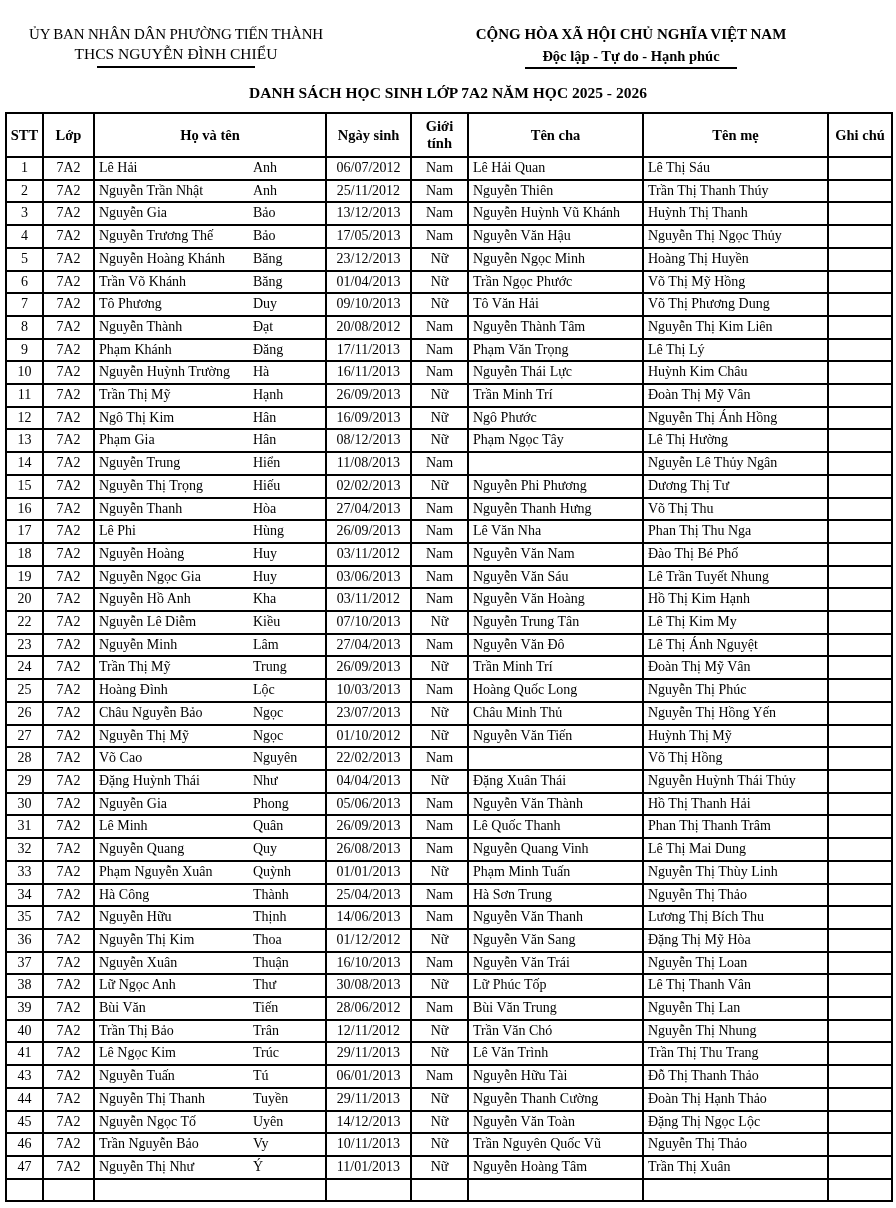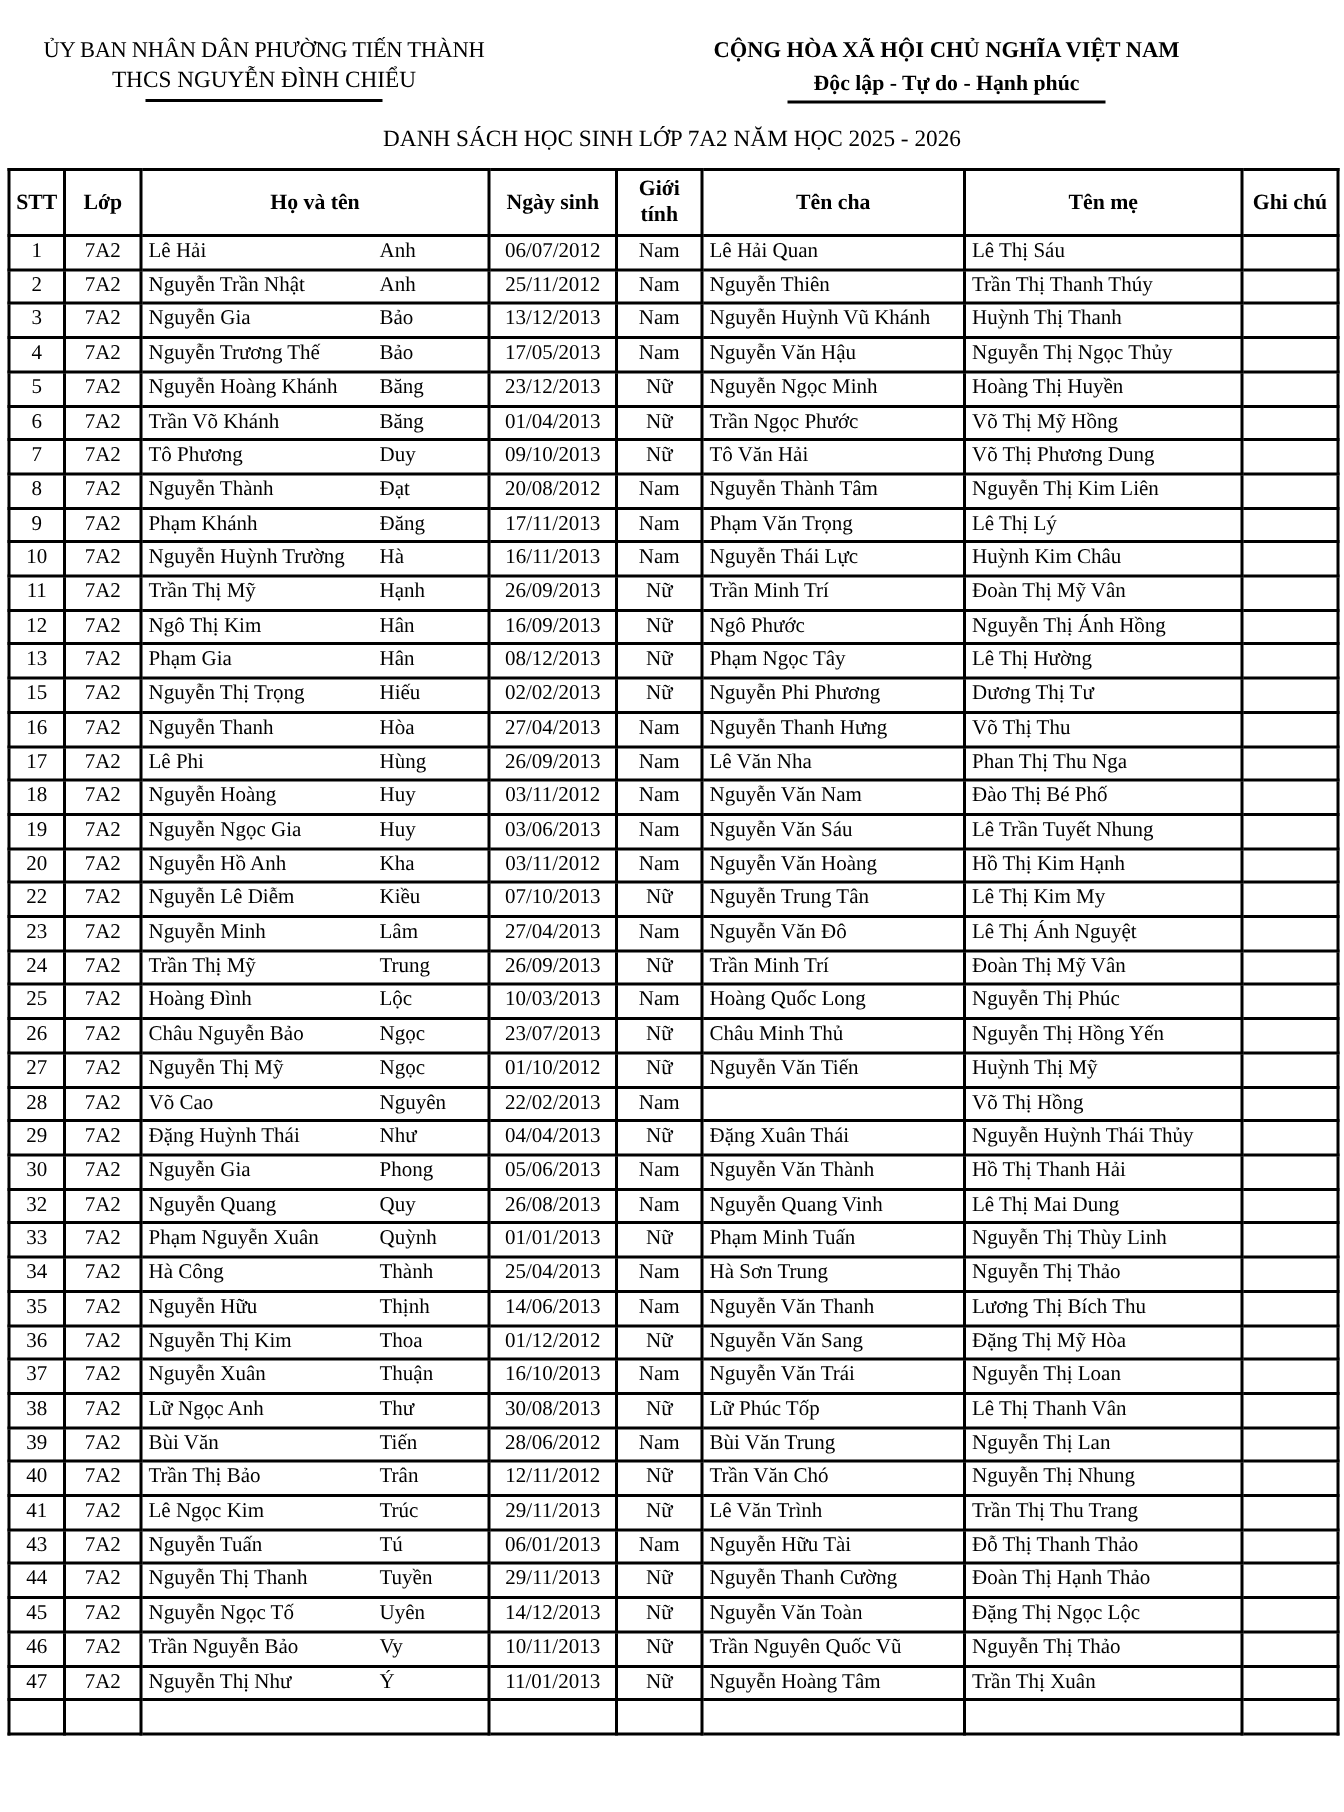--- a/index.html
+++ b/index.html
@@ -10,21 +10,21 @@
   }
   .header-row { display:flex; padding-top:7px;margin-top:19px; }
   .org-block { width:352px; text-align:center; }
   .org-line1 { font-size:15px; letter-spacing:-0.2px; }
   .org-line2 { font-size:15.5px; font-weight:normal; margin-top:2px; }
   .org-underline { width:158px; border-bottom:2px solid #000; margin:3px auto 0; }
   .national-block { width:470px; margin-left:auto; margin-right:30px; text-align:center; }
   .nat-line1 { font-size:15px; font-weight:bold; }
   .nat-line2 { font-size:14.5px; font-weight:bold; margin-top:5px; }
   .nat-underline { width:212px; border-bottom:2px solid #000; margin:2px auto 0; }
-  .doc-title { text-align:center; font-weight:normal; font-size:15.5px; margin-top:15px; }
+  .doc-title { text-align:center; font-weight:bold; font-size:15.5px; margin-top:15px; }
 
   table.students {
     border-collapse:collapse; table-layout:fixed;
     width:886px; margin:10px 0 0 5px;
   }
   .students th, .students td {
     border:2px solid #000; padding:0; overflow:hidden;
   }
   .students thead th {
     height:42px; font-size:14.5px; font-weight:bold;
@@ -272,20 +272,35 @@
               <span class="ten">Hân</span>
             </div>
           </td>
           <td class="c-center">08/12/2013</td>
           <td class="c-center">Nữ</td>
           <td class="c-left">Phạm Ngọc Tây</td>
           <td class="c-left">Lê Thị Hường</td>
           <td class="c-center"></td>
         </tr>
         <tr>
+          <td class="c-center">14</td>
+          <td class="c-center">7A2</td>
+          <td class="">
+            <div class="name-wrap">
+              <span class="ho">Nguyễn Trung</span>
+              <span class="ten">Hiển</span>
+            </div>
+          </td>
+          <td class="c-center">11/08/2013</td>
+          <td class="c-center">Nam</td>
+          <td class="c-left"></td>
+          <td class="c-left">Nguyễn Lê Thủy Ngân</td>
+          <td class="c-center"></td>
+        </tr>
+        <tr>
           <td class="c-center">15</td>
           <td class="c-center">7A2</td>
           <td class="">
             <div class="name-wrap">
               <span class="ho">Nguyễn Thị Trọng</span>
               <span class="ten">Hiếu</span>
             </div>
           </td>
           <td class="c-center">02/02/2013</td>
           <td class="c-center">Nữ</td>
@@ -494,20 +509,35 @@
           <td class="">
             <div class="name-wrap">
               <span class="ho">Nguyễn Gia</span>
               <span class="ten">Phong</span>
             </div>
           </td>
           <td class="c-center">05/06/2013</td>
           <td class="c-center">Nam</td>
           <td class="c-left">Nguyễn Văn Thành</td>
           <td class="c-left">Hồ Thị Thanh Hải</td>
+          <td class="c-center"></td>
+        </tr>
+        <tr>
+          <td class="c-center">31</td>
+          <td class="c-center">7A2</td>
+          <td class="">
+            <div class="name-wrap">
+              <span class="ho">Lê Minh</span>
+              <span class="ten">Quân</span>
+            </div>
+          </td>
+          <td class="c-center">26/09/2013</td>
+          <td class="c-center">Nam</td>
+          <td class="c-left">Lê Quốc Thanh</td>
+          <td class="c-left">Phan Thị Thanh Trâm</td>
           <td class="c-center"></td>
         </tr>
         <tr>
           <td class="c-center">32</td>
           <td class="c-center">7A2</td>
           <td class="">
             <div class="name-wrap">
               <span class="ho">Nguyễn Quang</span>
               <span class="ten">Quy</span>
             </div>

